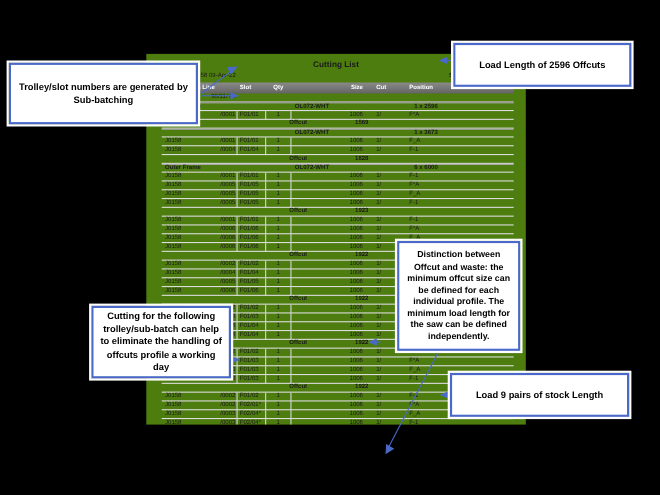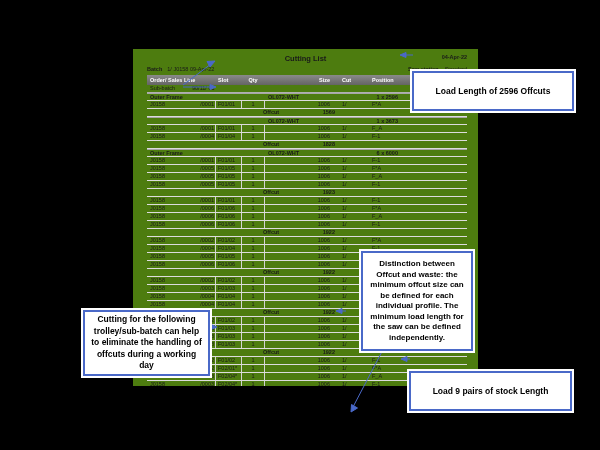--- a/index.html
+++ b/index.html
@@ -33,21 +33,21 @@
   .sb{left:3px}.sv{left:45px}
   .group span,.total span,.offcut span,.waste span{font-weight:bold;}
   .item{background-image:linear-gradient(#d4d4d4,#d4d4d4),linear-gradient(#d4d4d4,#d4d4d4),linear-gradient(#d4d4d4,#d4d4d4);
         background-size:1px 8px;background-repeat:no-repeat;background-position:68px 0,94px 0,117px 0;}
   .group{border-top:1px solid #a8a8a8;}
   .total{border-top:1px solid #969696;border-bottom:1px solid #969696;}
   .subbatch{border-bottom:1px solid #b0b0b0;}
   
   .callout{position:absolute;background:#fff;border:2px solid #4a69c8;outline:2px solid #fff;
            box-sizing:border-box;z-index:4;display:flex;align-items:center;justify-content:center;
-           text-align:center;font-weight:bold;color:#000;padding:18px 4px;margin-top:32px;}
+           text-align:center;font-weight:bold;color:#000;padding:18px 4px;}
   #c1{left:412px;top:39px;width:162px;height:37px;font-size:8.5px;line-height:11px;}
   #c2{left:8px;top:57px;width:172px;height:56px;font-size:8.5px;line-height:12px;}
   #c3{left:83px;top:278px;width:127px;height:66px;font-size:8.5px;line-height:11.5px;}
   #c4{left:361px;top:219px;width:112px;height:100px;font-size:8px;line-height:10.5px;}
   #c5{left:409px;top:339px;width:163px;height:37px;font-size:8.5px;line-height:11px;}
   
   #arrows{position:absolute;left:0;top:0;width:600px;height:450px;z-index:3;pointer-events:none;}
 </style>
 </head>
 <body>
@@ -455,17 +455,18 @@
       <polygon points="336,311 342,308.5 342,313.5"></polygon>
       <line x1="399" y1="319" x2="353" y2="407"></line>
       <polygon points="351,412 351.5,404.5 357.5,408"></polygon>
 
       <line x1="406" y1="359" x2="410" y2="359"></line>
       <polygon points="401,359 407,356.5 407,361.5"></polygon>
     </g>
   </svg>
 
   <div class="callout" id="c1">Load Length of 2596 Offcuts</div>
-  <div class="callout" id="c3">Cutting for the following trolley/sub-batch can help to eliminate the handling of offcuts during a working day</div>
+  <div class="callout" id="c2">Trolley/slot numbers are generated by Sub-batching</div>
+  <div class="callout" id="c3">Cutting for the following trolley/sub-batch can help to eliminate the handling of offcuts profile a working day</div>
   <div class="callout" id="c4">Distinction between Offcut and waste: the minimum offcut size can be defined for each individual profile. The minimum load length for the saw can be defined independently.</div>
   <div class="callout" id="c5">Load 9 pairs of stock Length</div>
 
 </div>
 
 </body></html>

